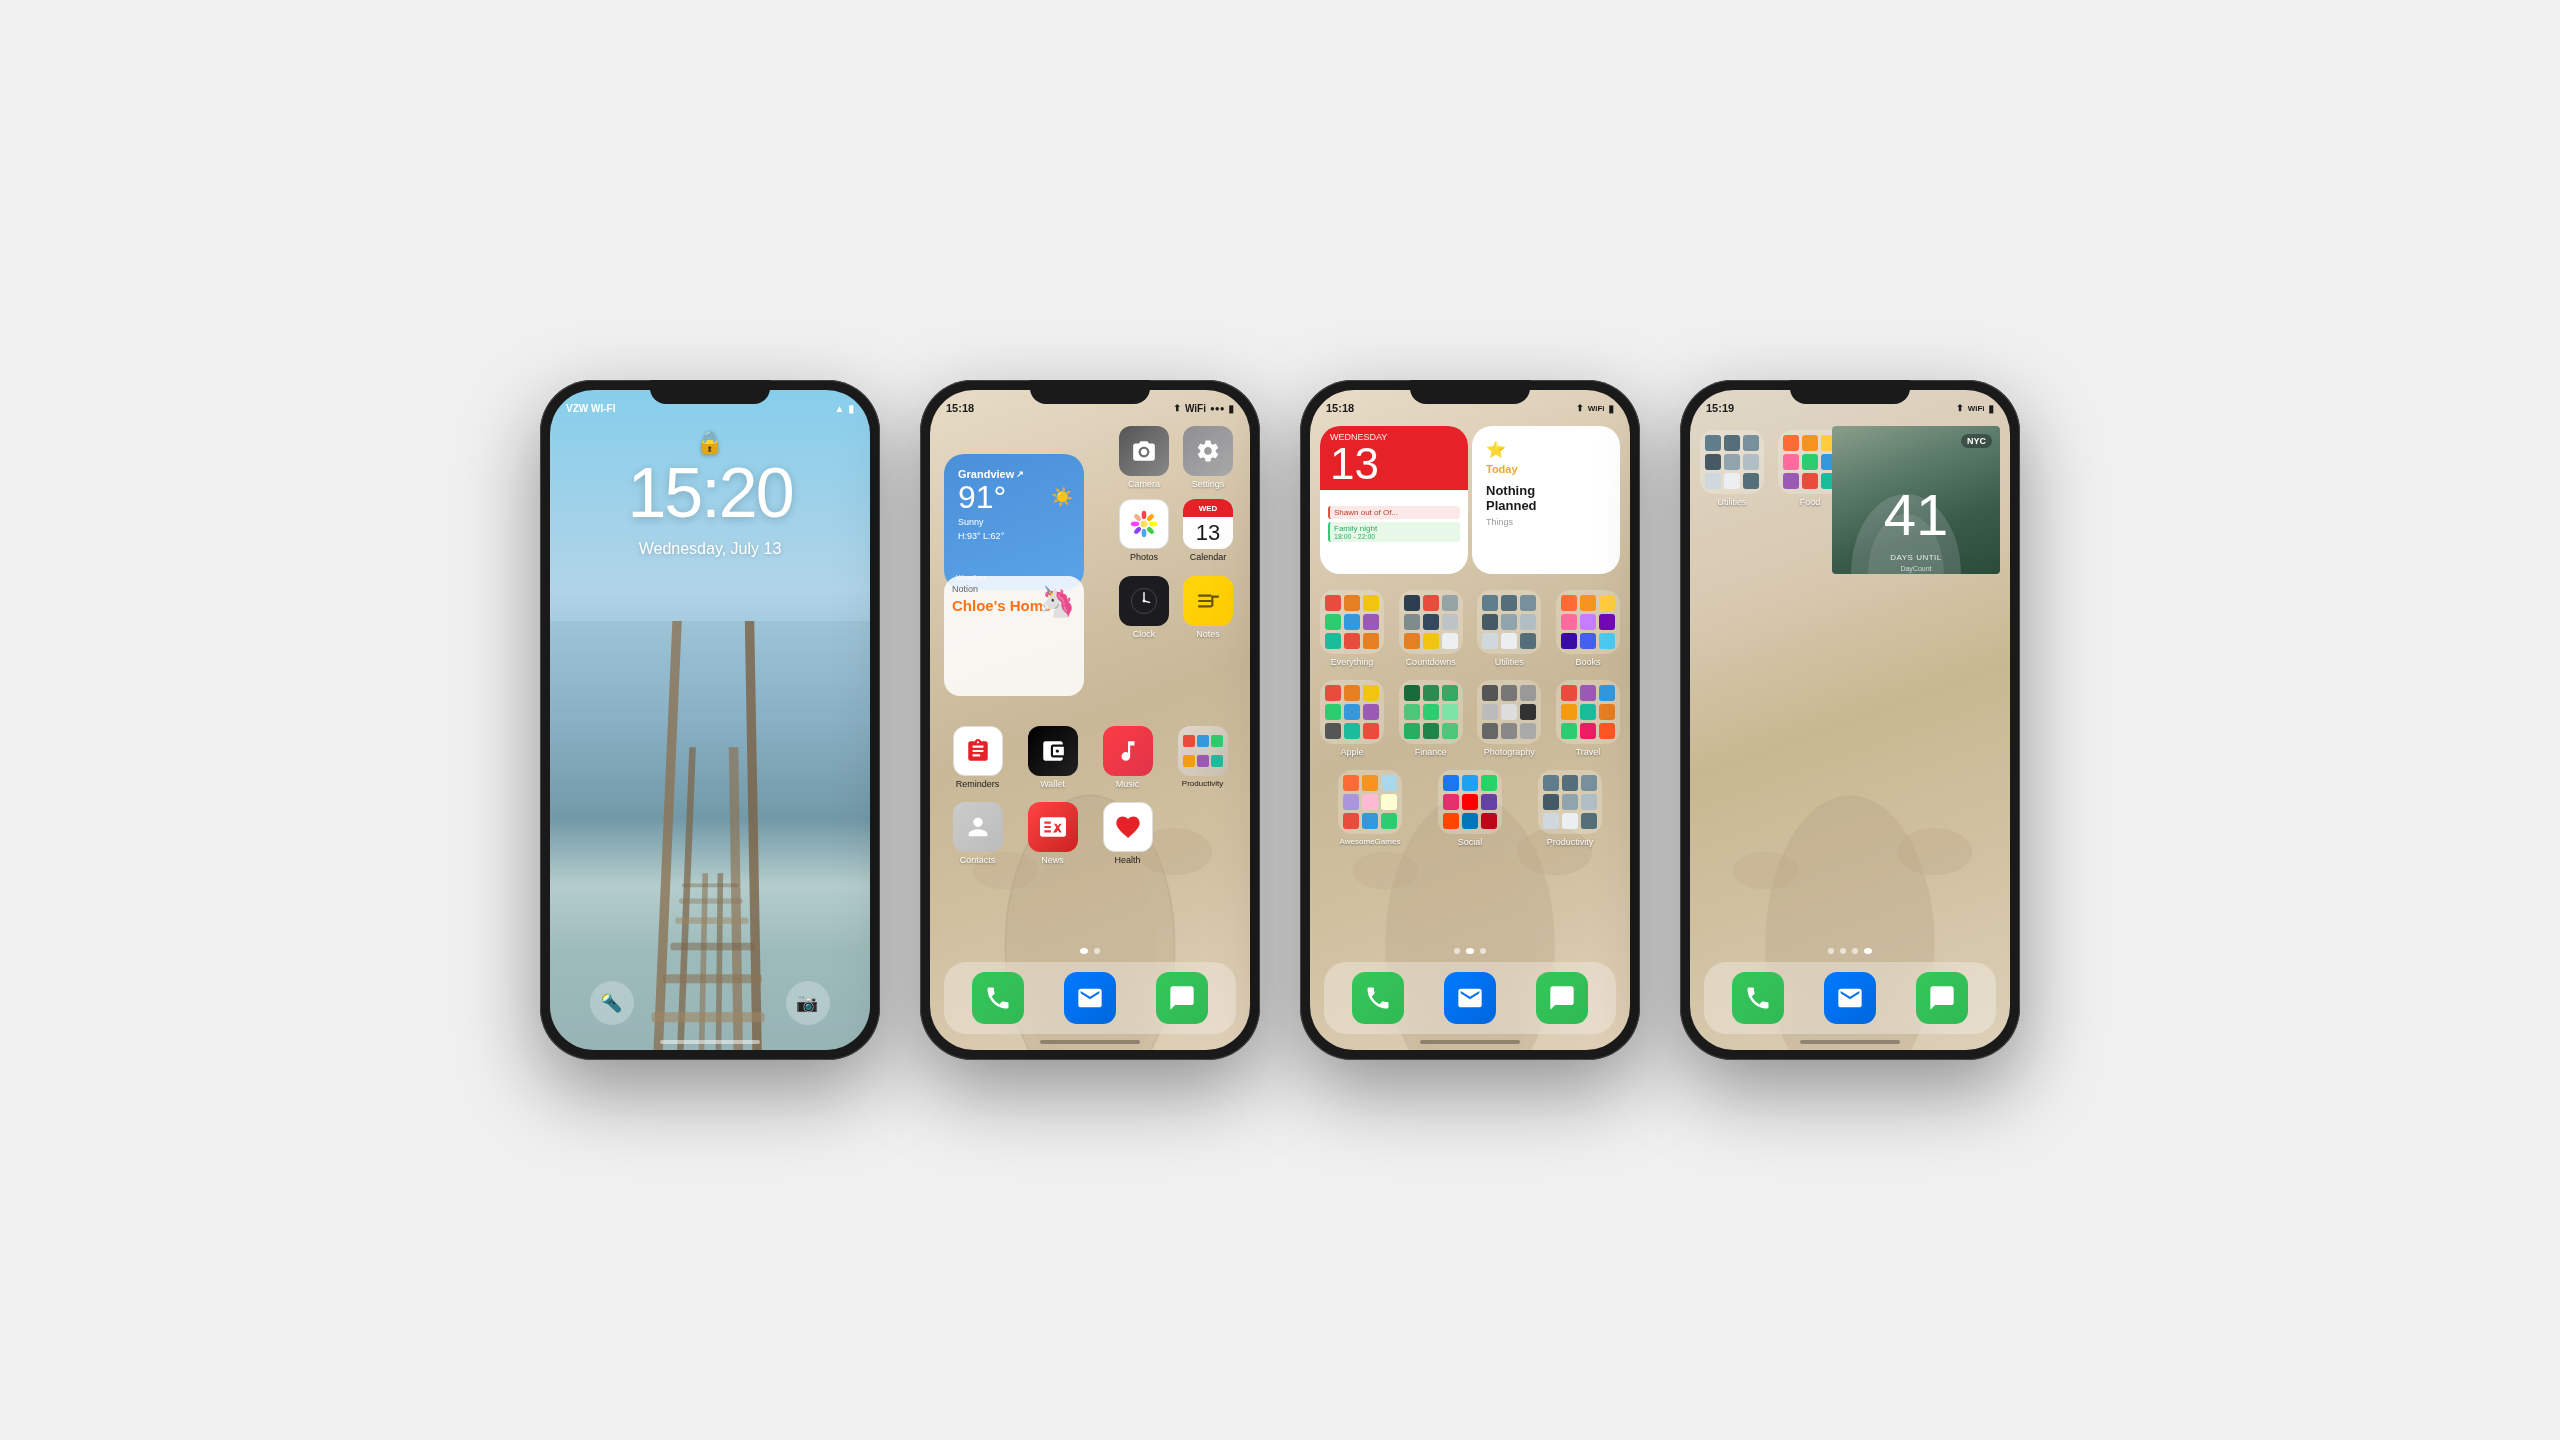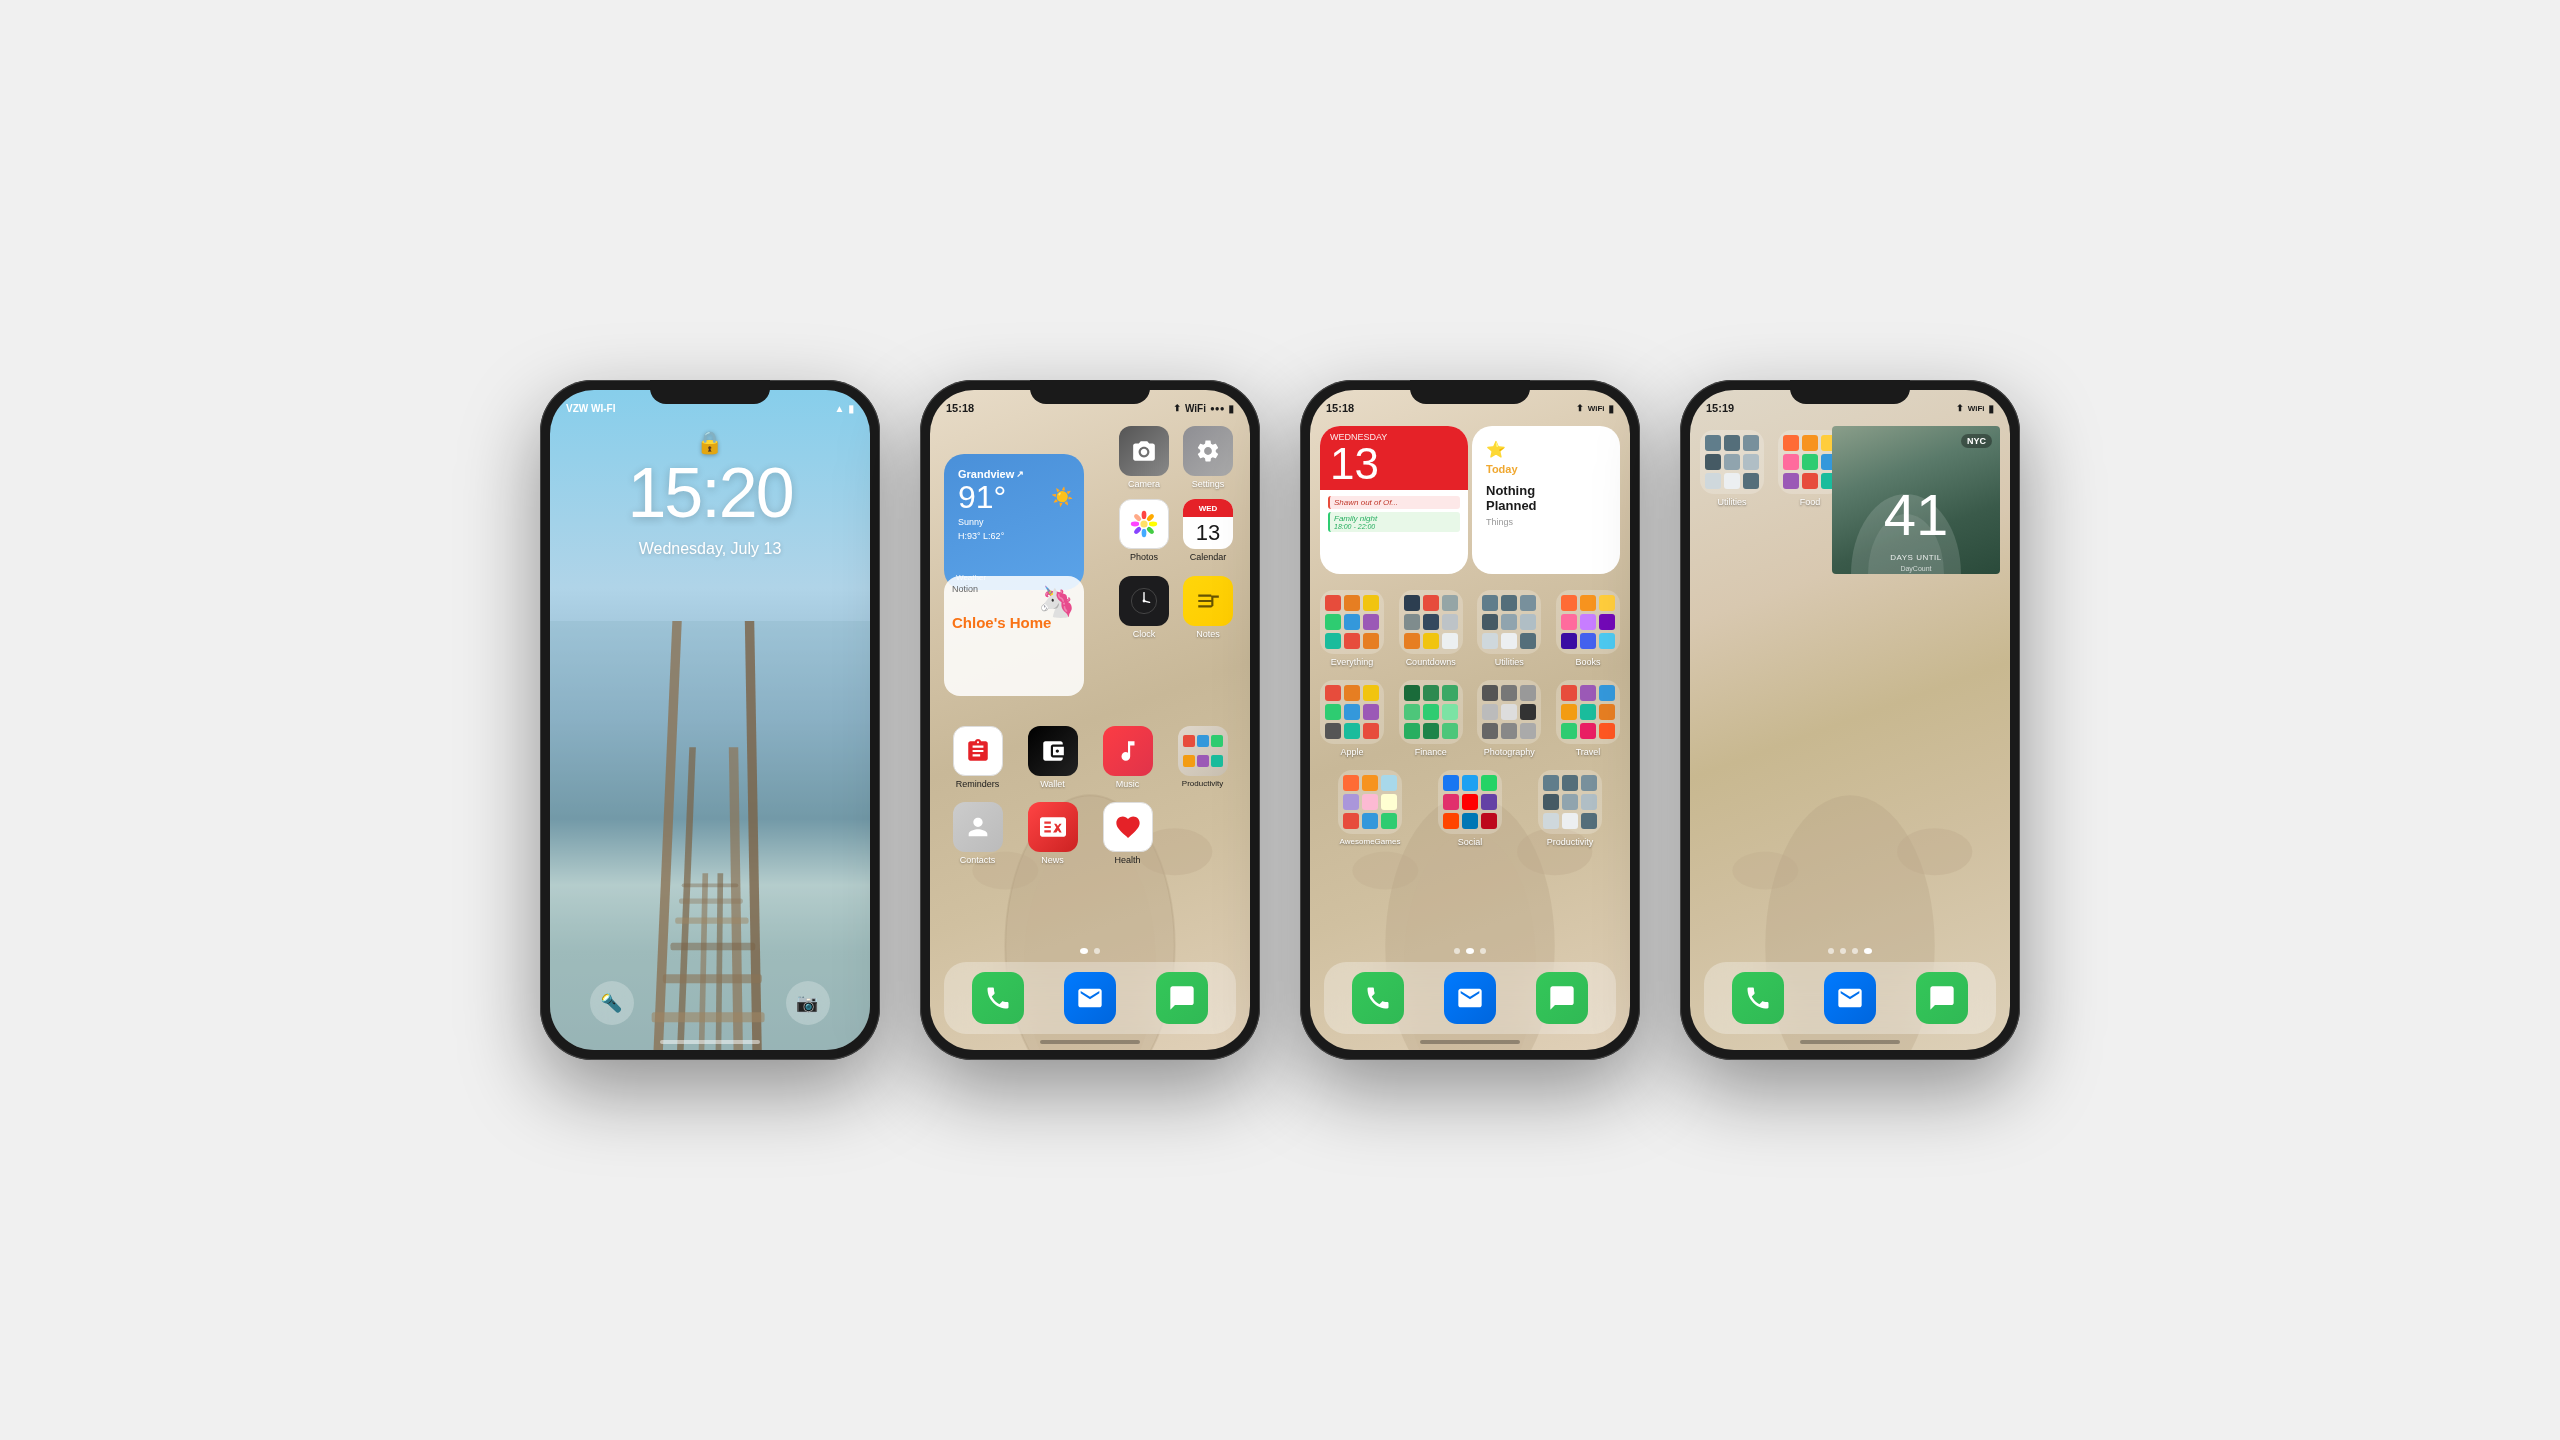--- a/index.html
+++ b/index.html
@@ -194,21 +194,21 @@
       width: 140px;
       height: 120px;
       background: rgba(255,255,255,0.85);
       border-radius: 16px;
       padding: 8px;
       overflow: hidden;
     }
     .widget-notion-label {
       font-size: 9px;
       color: #666;
-      margin-bottom: 20px;
+      margin-bottom: 3px;
     }
     .widget-notion-title {
       font-size: 15px;
       font-weight: 700;
       color: #f97316;
     }
     .widget-notion-icon {
       font-size: 30px;
       position: absolute;
       right: 8px;
@@ -279,21 +279,21 @@
       background: white;
       border-radius: 20px;
       overflow: hidden;
     }
     .cal-header {
       background: #e52228;
       padding: 6px 10px 4px;
     }
     .cal-header .cal-day-name { font-size: 9px; color: rgba(255,255,255,0.9); text-transform: uppercase; }
     .cal-header .cal-day-num { font-size: 44px; font-weight: 200; color: white; line-height: 1; }
-    .cal-events { padding: 6px 8px; font-style: italic; }
+    .cal-events { padding: 16px 8px; }
     .cal-event {
       font-size: 8px;
       padding: 2px 4px;
       border-radius: 3px;
       margin-bottom: 3px;
       white-space: nowrap;
       overflow: hidden;
       text-overflow: ellipsis;
     }
     .cal-event.red { background: #fde8e8; color: #c0392b; border-left: 2px solid #e74c3c; }

